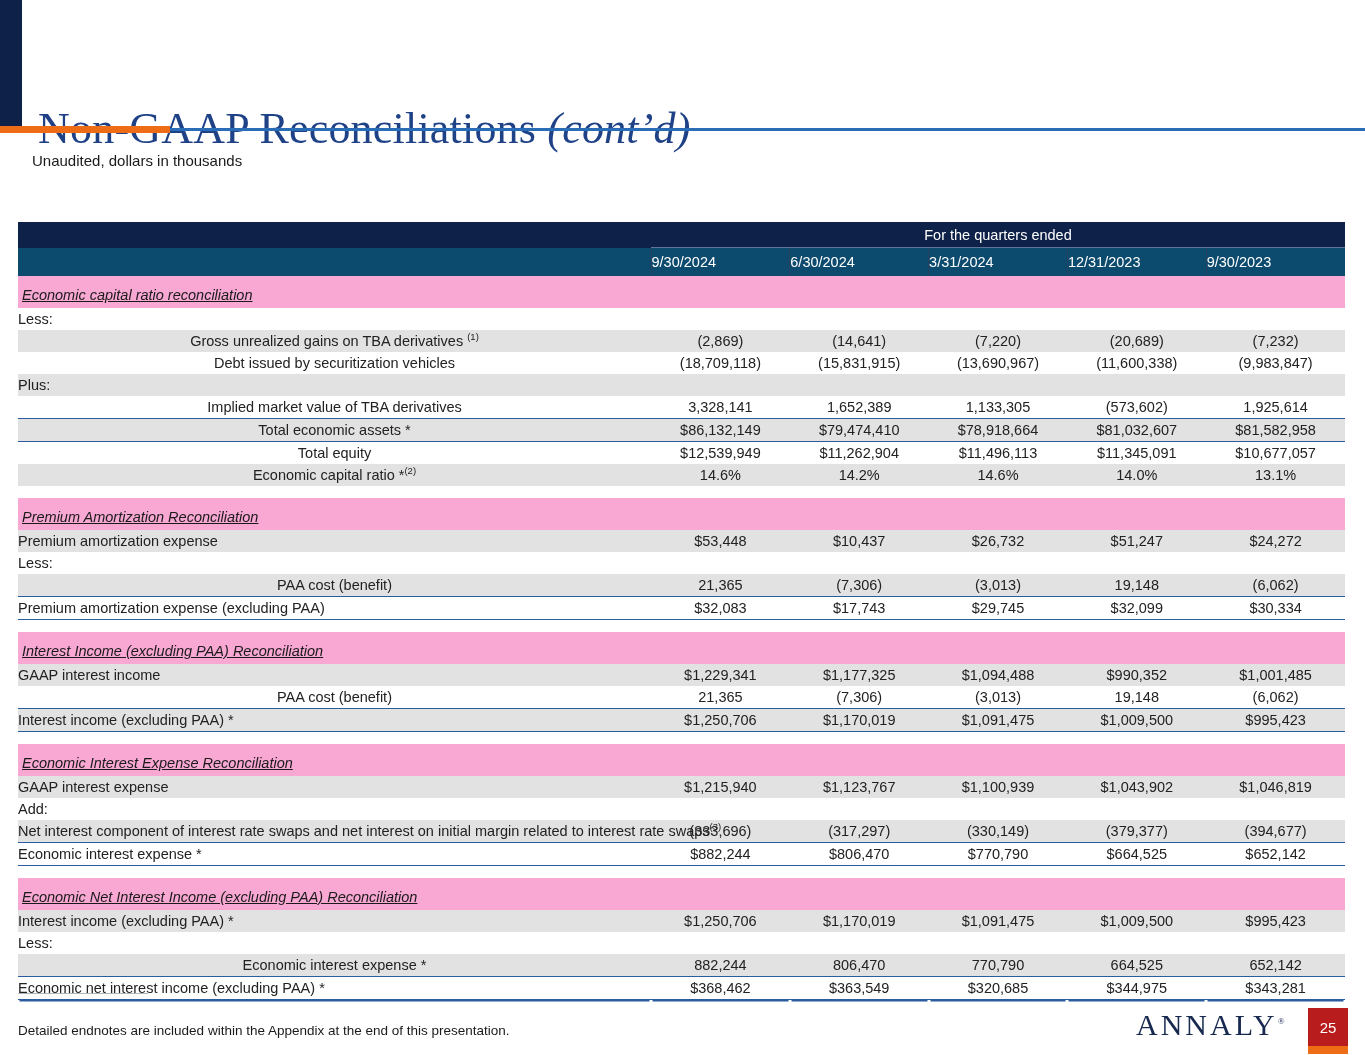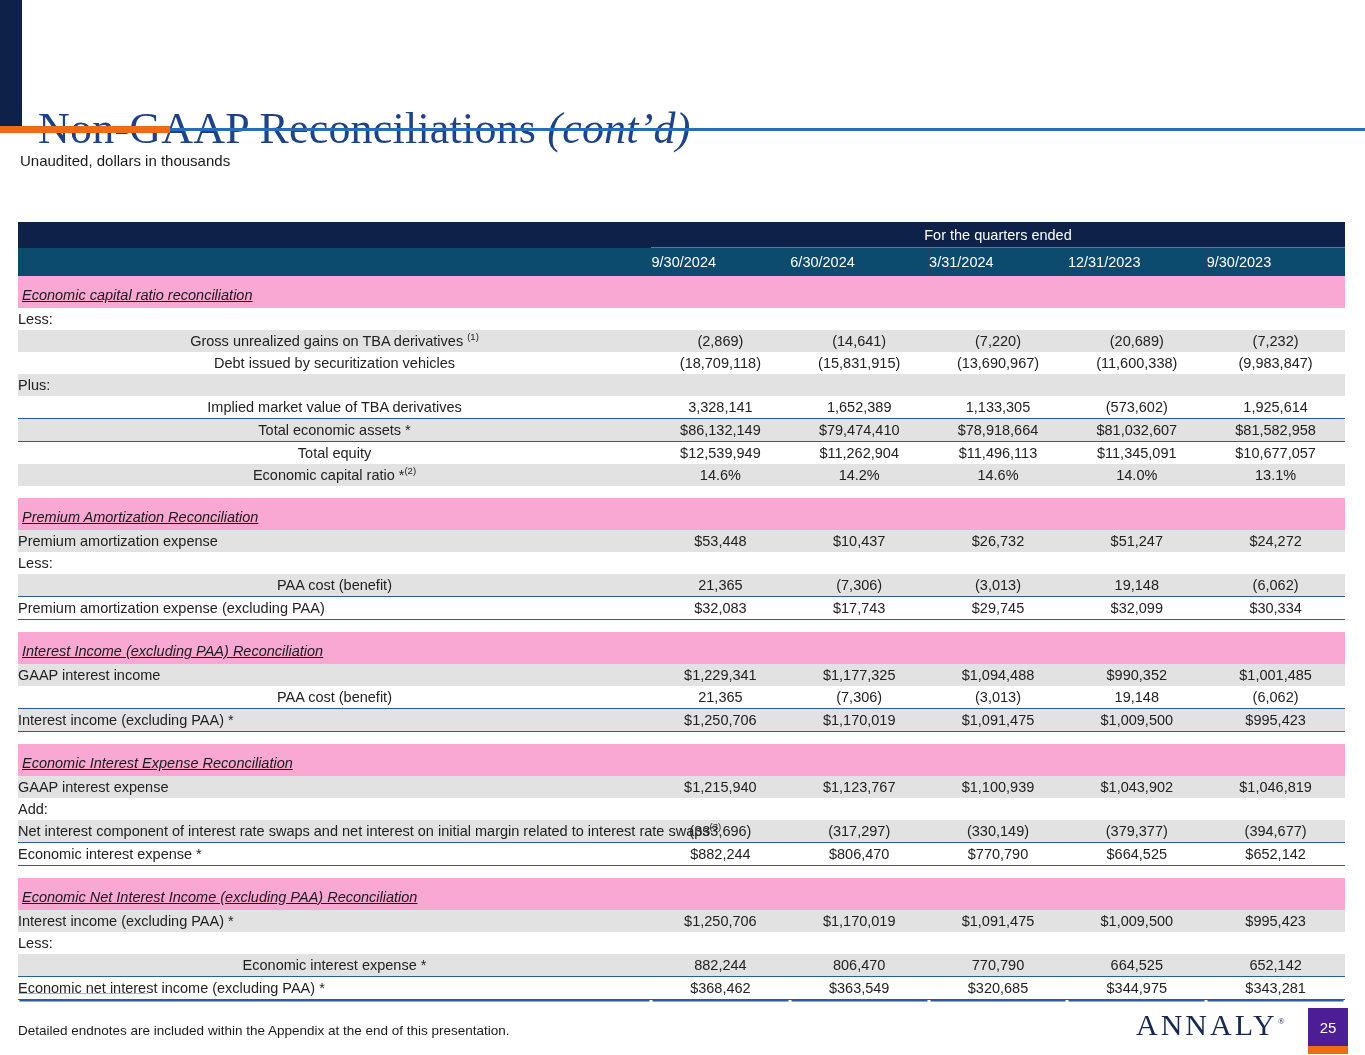--- a/index.html
+++ b/index.html
@@ -50,21 +50,21 @@
     position: absolute;
     left: 170px;
     top: 128px;
     width: 1195px;
     height: 3px;
     background: #2a6cb5;
   }
 
   .subtitle {
     position: absolute;
-    left: 20px;
+    left: 32px;
     top: 152px;
     font-size: 15px;
     color: #1a1a1a;
   }
 
   
   .table-wrap {
     position: absolute;
     left: 18px;
     top: 190px;
@@ -203,21 +203,21 @@
   .logo sup {
     font-size: 9px;
     letter-spacing: 0;
   }
   .page-box {
     position: absolute;
     left: 1308px;
     top: 1008px;
     width: 40px;
     height: 38px;
-    background: #4c1d95;
+    background: #b91c1c;
     color: #ffffff;
     font-size: 15px;
     display: flex;
     align-items: center;
     justify-content: center;
   }
   .page-underbar {
     position: absolute;
     left: 1308px;
     top: 1046px;

